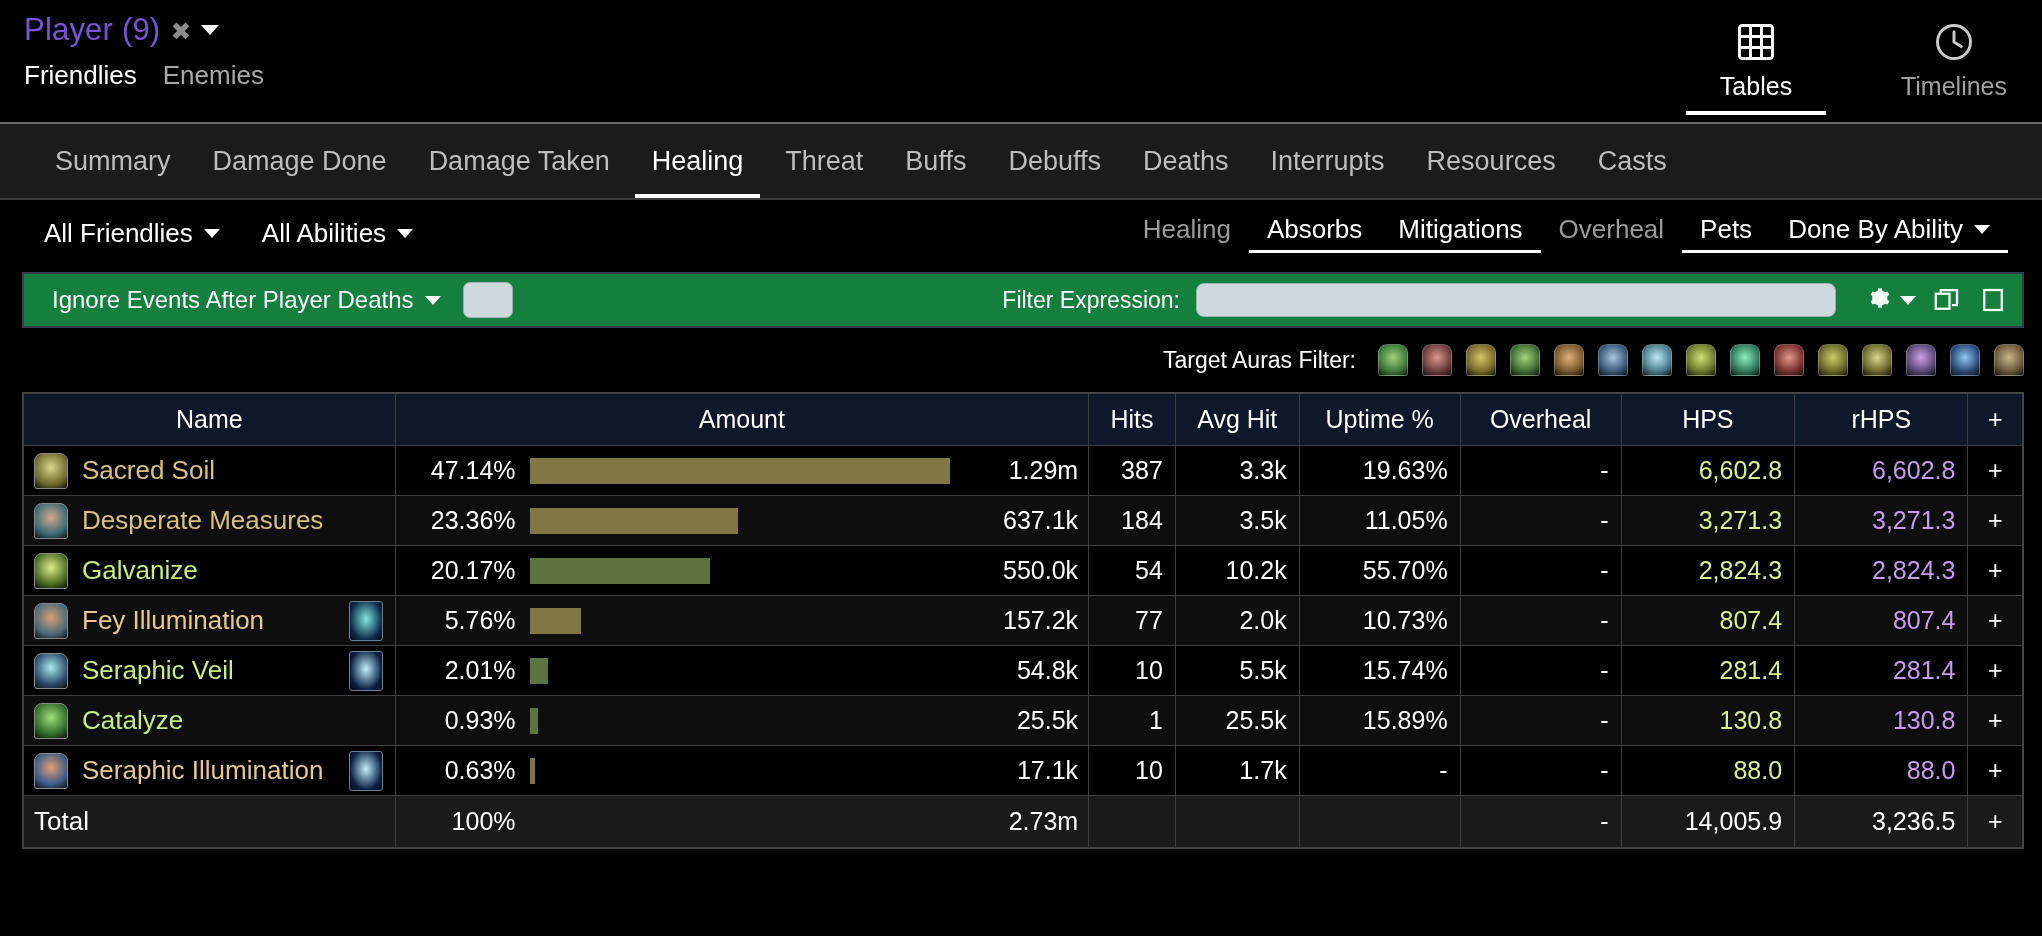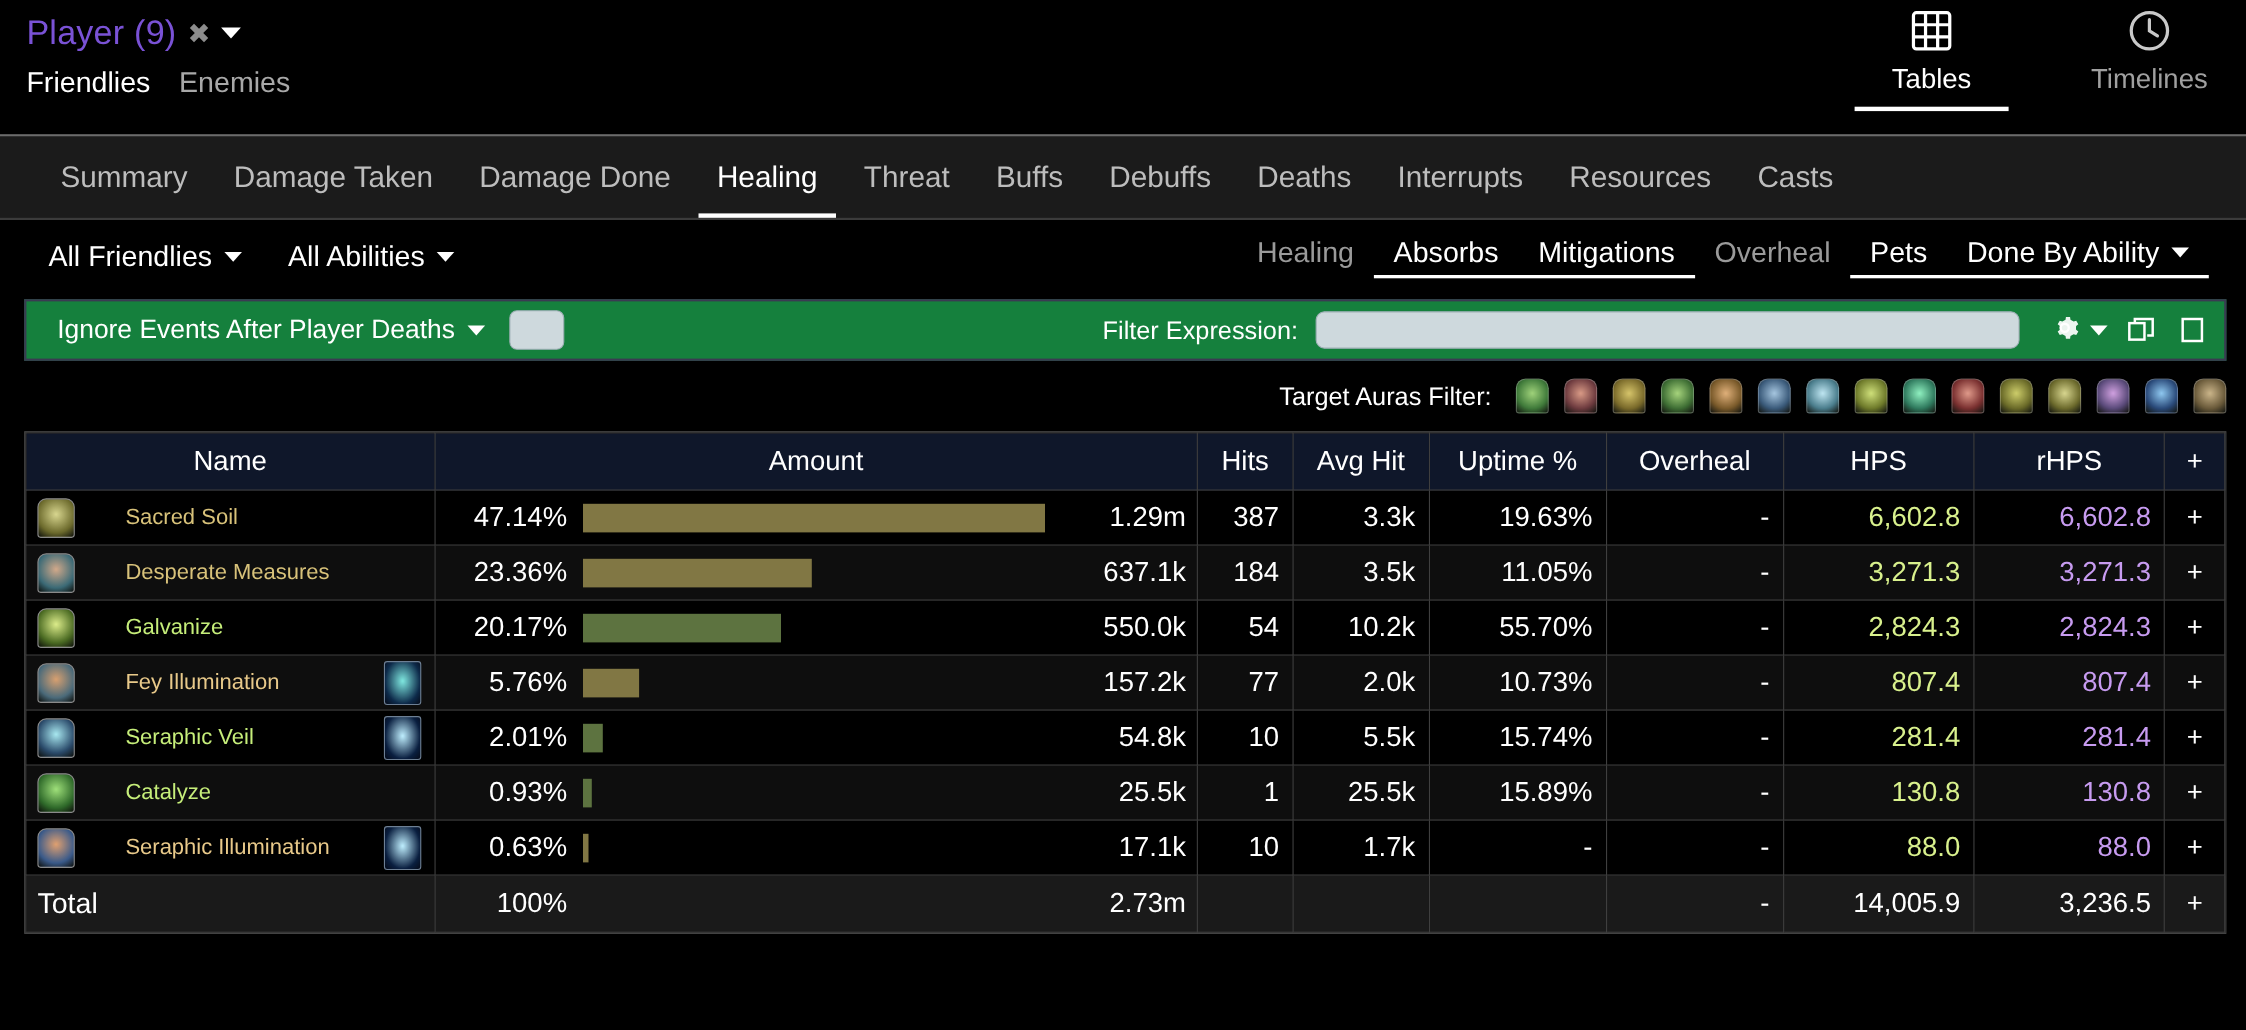--- a/index.html
+++ b/index.html
@@ -38,21 +38,21 @@
     display: inline-block;
   }
   .caret.sm {
     border-left-width: 8px; border-right-width: 8px; border-top-width: 9px;
   }
   .fe-row { display: flex; gap: 26px; margin-top: 12px; }
   .fe-item { font-size: 26px; }
   .fe-item.active { color: #ffffff; }
   .fe-item.inactive { color: #a8a8a8; }
 
-  .viewmodes { position: absolute; right: 18px; top: 6px; display: flex; gap: 58px; }
+  .viewmodes { position: absolute; right: 18px; top: 20px; display: flex; gap: 58px; }
   .vm {
     width: 140px; display: flex; flex-direction: column;
     align-items: center; gap: 8px; padding-bottom: 10px;
   }
   .vm .vm-label { font-size: 25px; }
   .vm.active .vm-label { color: #ffffff; }
   .vm.inactive .vm-label { color: #a0a0a0; }
   .vm.active { border-bottom: 4px solid #ffffff; }
   .vm svg { display: block; }
 
@@ -158,21 +158,21 @@
   thead th { background: #0f172a; text-align: center; color: #fff; height: 52px; }
   tbody tr:nth-child(even) td { background: #0e0e0e; }
   td.c-name { text-align: left; padding-left: 10px; }
   td.num { text-align: right; }
   .name-cell { display: flex; align-items: center; gap: 14px; }
   .sp-ic {
     width: 34px; height: 36px; flex: 0 0 auto;
     border-radius: 8px 8px 3px 3px;
     border: 1px solid #8a8a8a;
   }
-  .sp-name { font-size: 20px; white-space: nowrap; margin-left: 32px; }
+  .sp-name { font-size: 26px; white-space: nowrap; }
   .sec-ic {
     margin-left: auto; width: 34px; height: 40px;
     border-radius: 3px; border: 1px solid #6d7f94; flex: 0 0 auto;
   }
   td.c-amount { padding: 0; }
   .amt-inner { display: flex; align-items: center; height: 100%; padding: 0 10px 0 12px; }
   .pct { width: 108px; text-align: right; font-size: 25px; color: #fff; flex: 0 0 auto; }
   .bartrack { flex: 1 1 auto; height: 26px; margin: 0 10px 0 14px; position: relative; }
   .bar { height: 100%; }
   .amtval { font-size: 25px; text-align: right; flex: 0 0 auto; min-width: 118px; }
@@ -220,22 +220,22 @@
           <path d="M12 6.5 V12 L16 14.5" stroke-linecap="round"></path>
         </svg>
       </span>
       <span class="vm-label">Timelines</span>
     </div>
   </div>
 </div>
 
 <div class="maintabs">
   <div class="mt">Summary</div>
+  <div class="mt">Damage Done</div>
   <div class="mt">Damage Taken</div>
-  <div class="mt">Damage Done</div>
   <div class="mt active">Healing</div>
   <div class="mt">Threat</div>
   <div class="mt">Buffs</div>
   <div class="mt">Debuffs</div>
   <div class="mt">Deaths</div>
   <div class="mt">Interrupts</div>
   <div class="mt">Resources</div>
   <div class="mt">Casts</div>
 </div>
 

